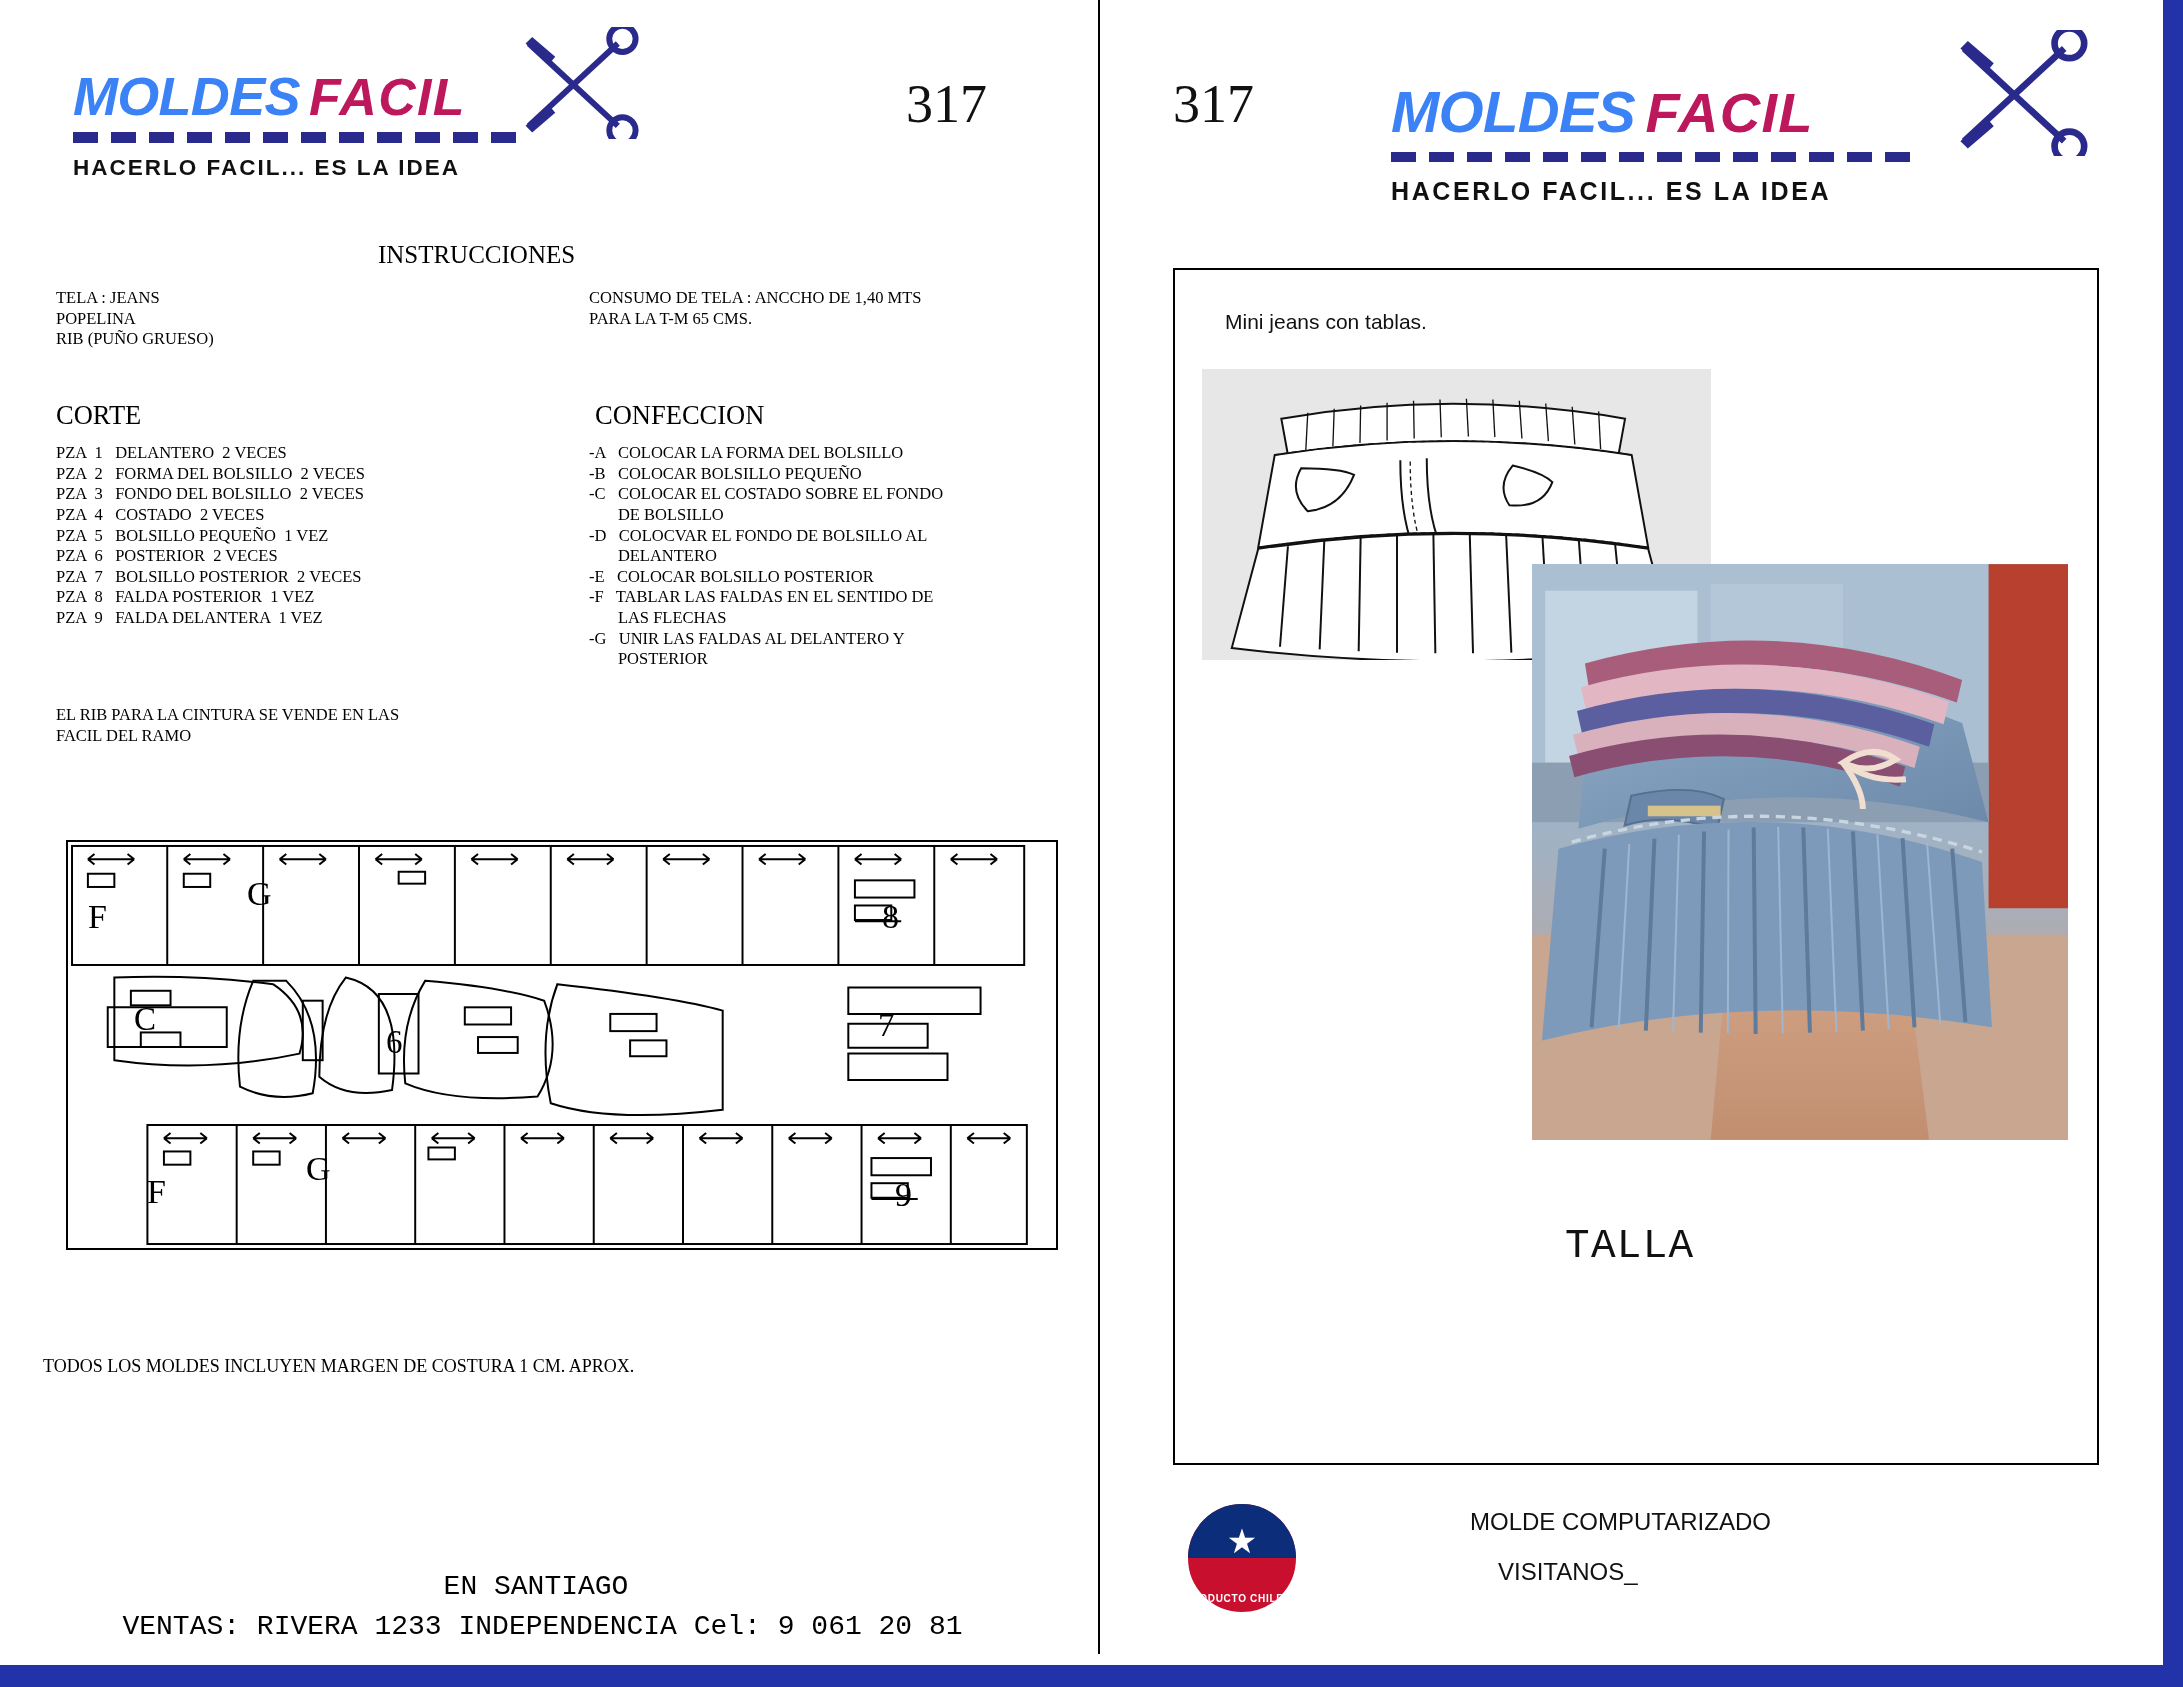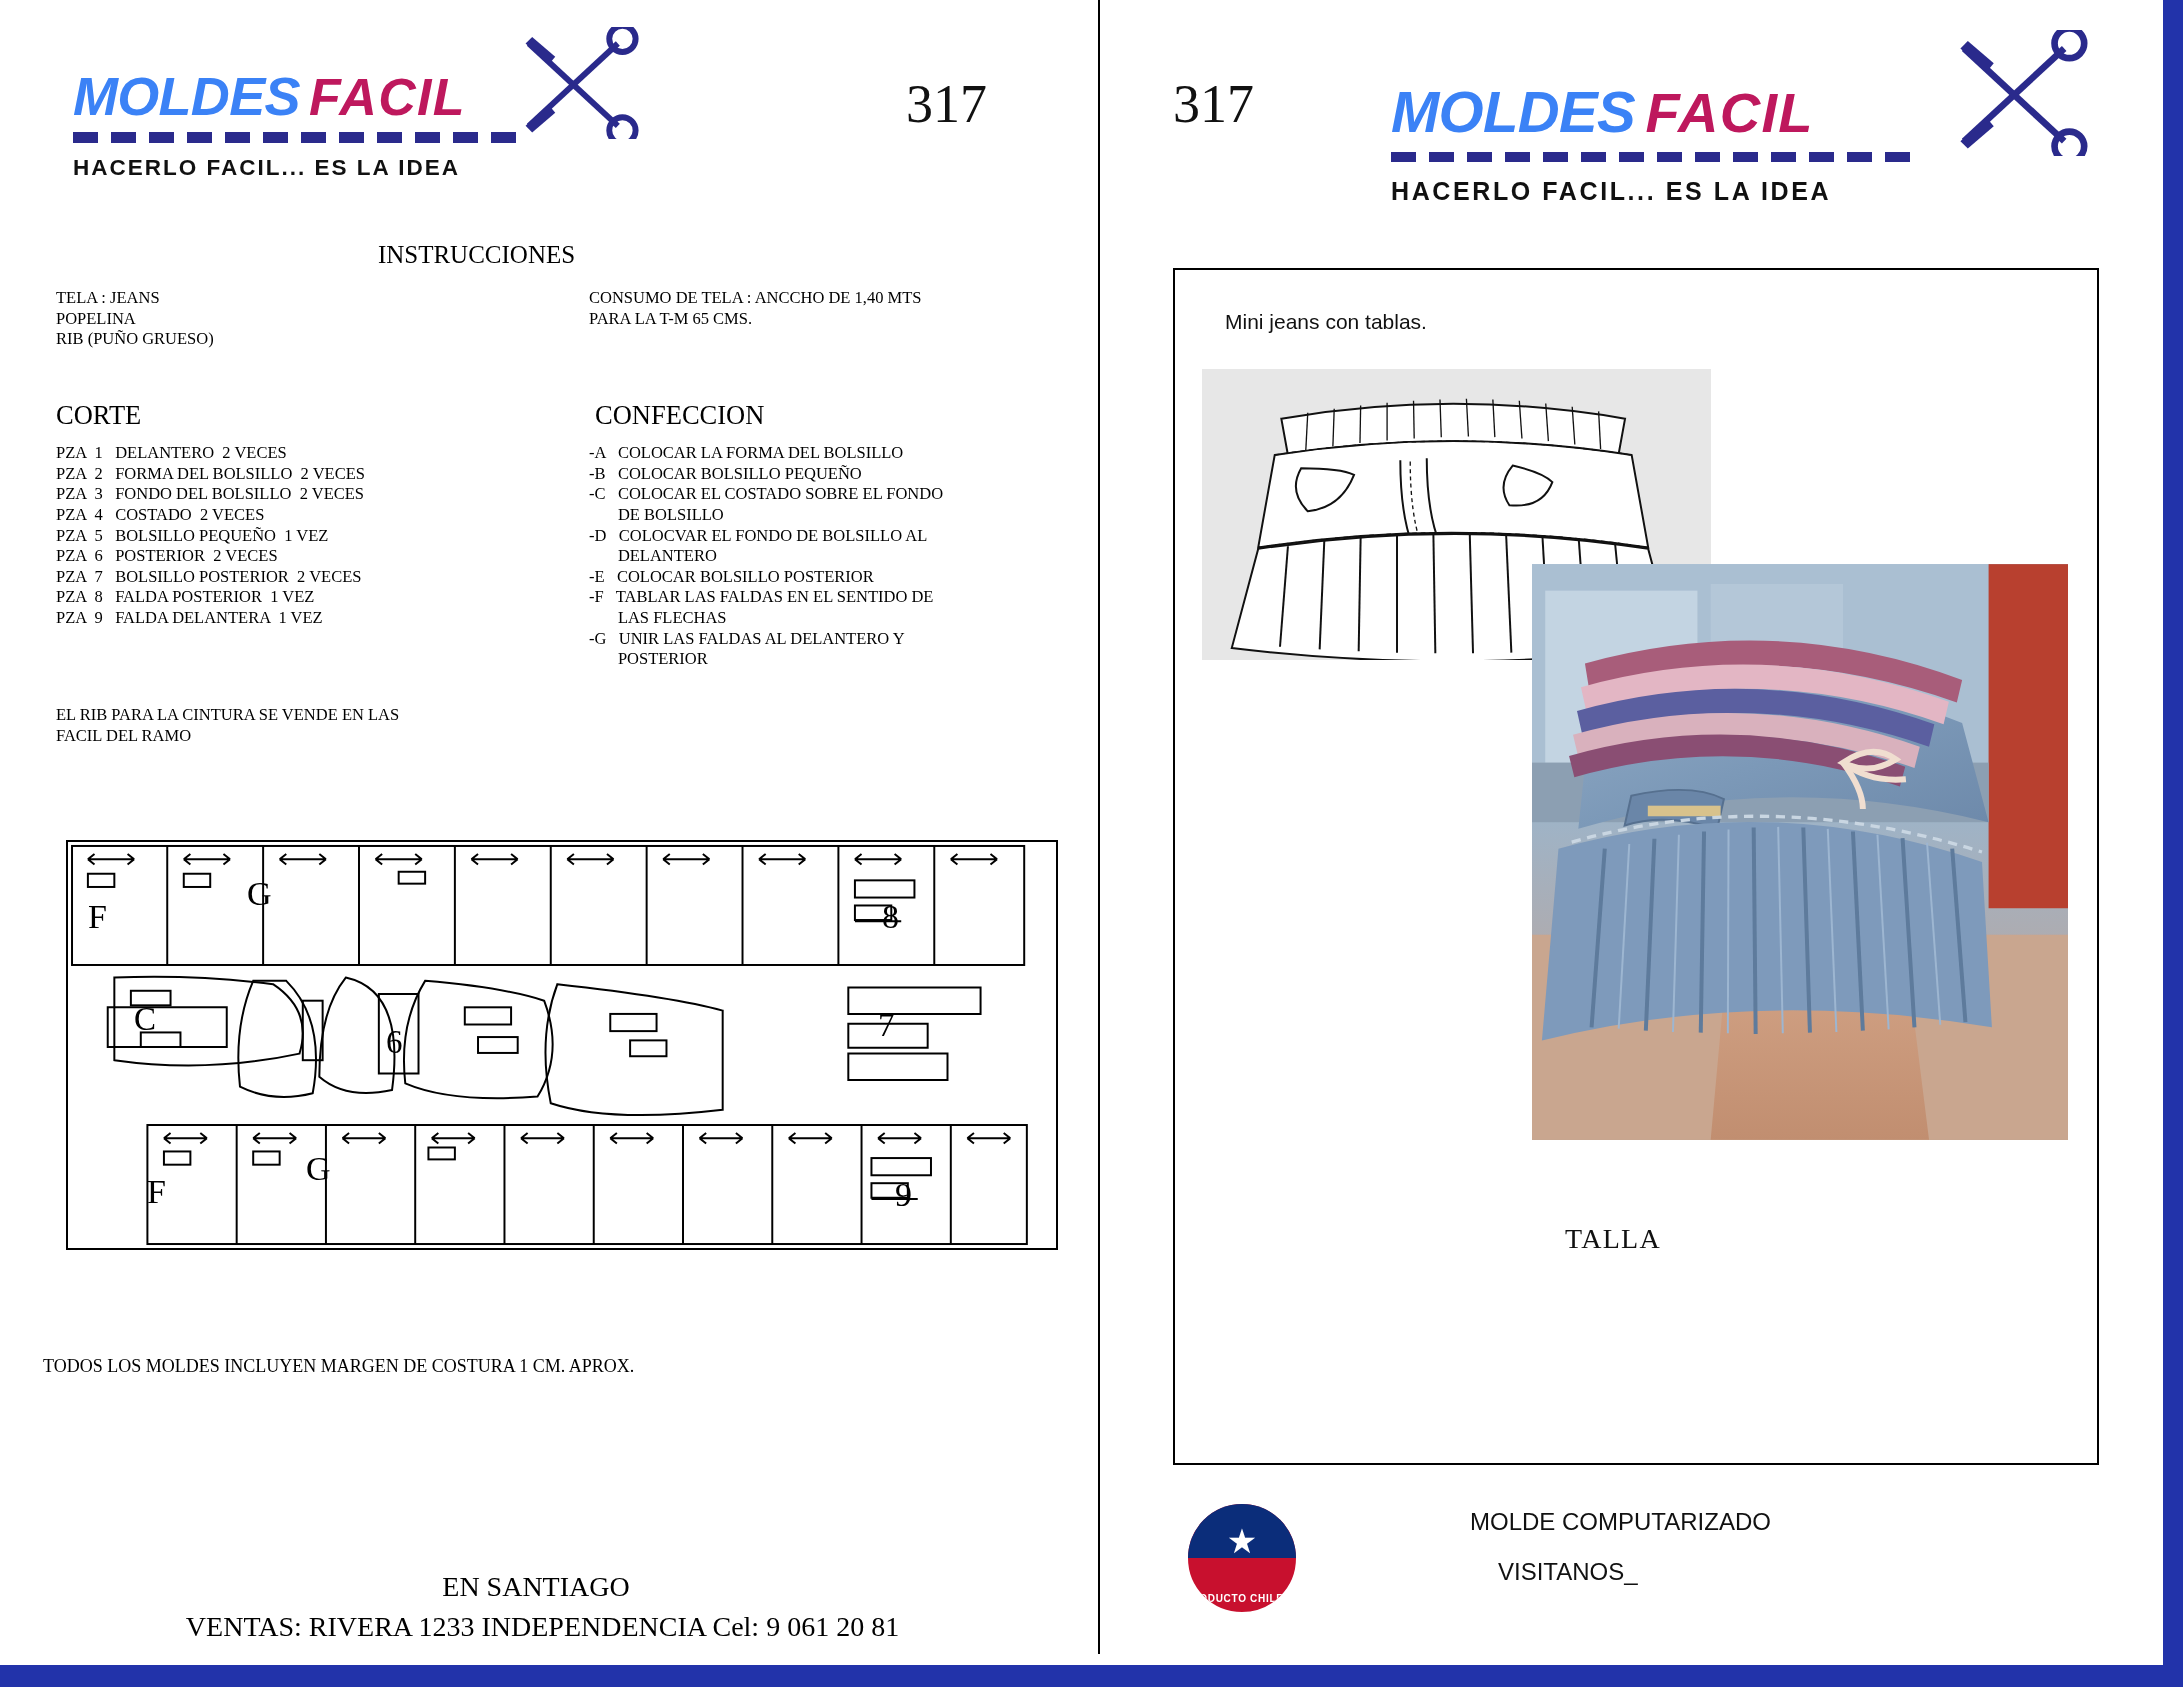--- a/index.html
+++ b/index.html
@@ -70,41 +70,41 @@
     font-family:"Liberation Serif", serif;
     font-size:17px; color:#000; line-height:1.22;
   }
   .txt-small {
     font-family:"Liberation Serif", serif;
     font-size:16.5px; color:#000; line-height:1.25;
   }
   .list-row { white-space:pre; }
 
   .footer-line {
-    font-family:Liberation Serif, serif;
+    font-family:Liberation Mono, monospace;
     text-align:center; color:#000;
   }
 
   
   .layout-box {
     position:absolute; border:2px solid #000; background:#fff;
   }
 
   
   .right-panel { position:absolute; left:1100px; top:0; width:1084px; height:1687px; }
   .photo-frame {
     position:absolute; border:2px solid #000; background:#fff;
   }
   .caption {
     font-family:"Liberation Sans", sans-serif;
     font-size:21px; color:#111;
   }
   .talla {
-    font-family:Liberation Serif, serif;
-    font-size:28px; color:#111; letter-spacing:1.3px;
+    font-family:Liberation Mono, monospace;
+    font-size:41px; color:#111; letter-spacing:1.3px;
   }
   .rbottom {
     font-family:"Liberation Sans", sans-serif;
     font-size:24px; color:#111;
   }
   .seal {
     position:absolute; width:112px; height:112px; border-radius:50%;
     background:#c8102e; border:2px solid #fff; overflow:hidden;
   }
   .seal .blue {

